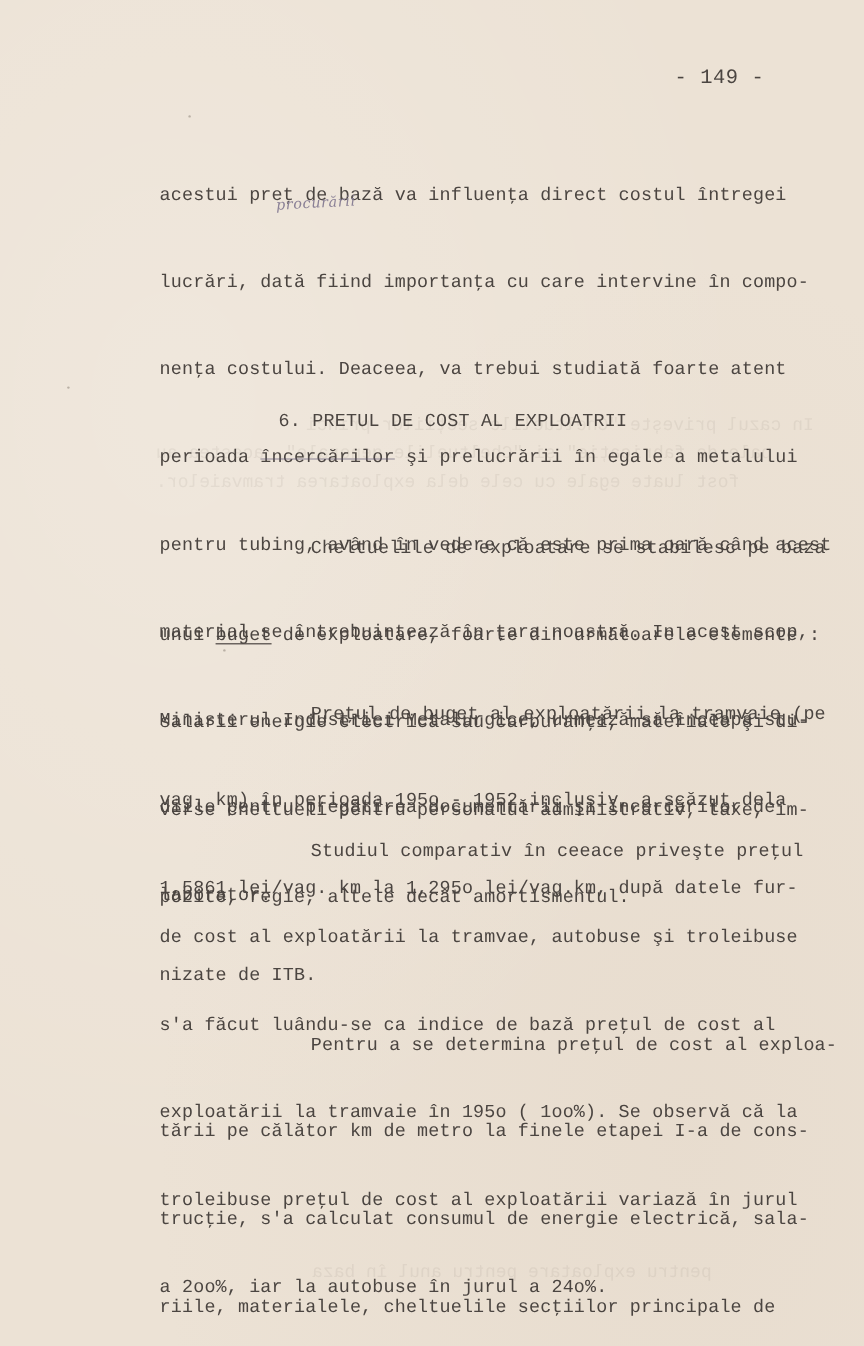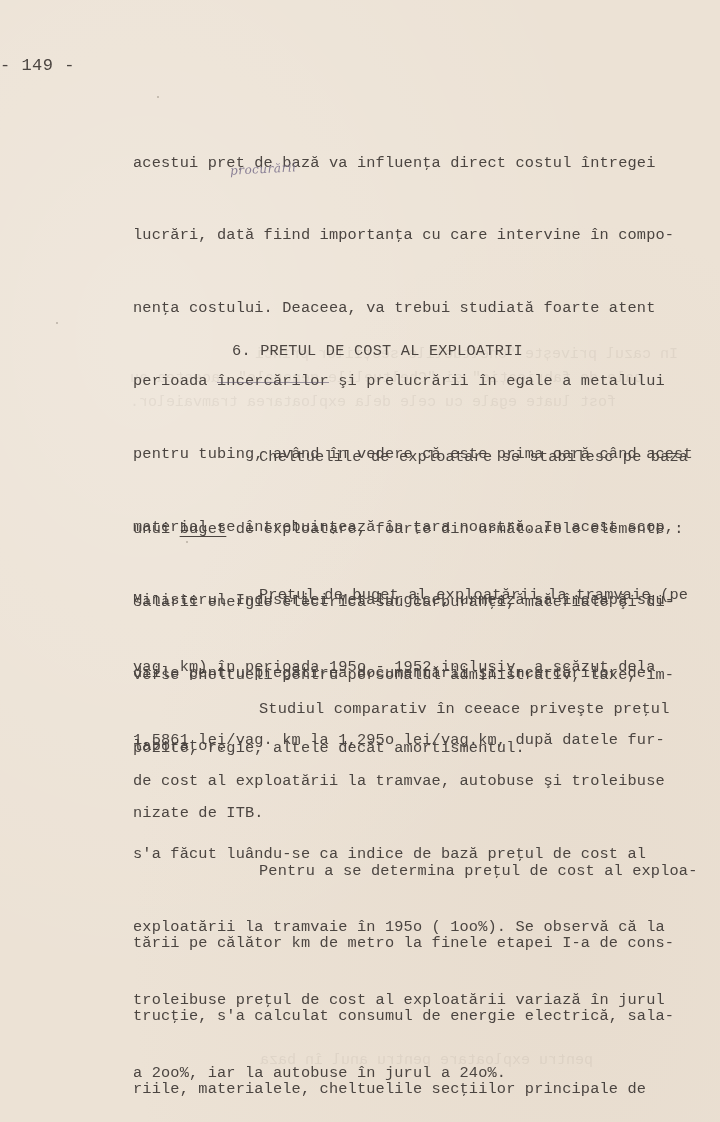--- a/index.html
+++ b/index.html
@@ -21,21 +21,21 @@
     .page {
       position: absolute;
       left: 0; top: 0;
       width: 720px; height: 1122px;
     }
     .page-number {
       position: absolute;
       top: 56px;
       left: 0;
       width: 637px;
-      text-align: left;
+      text-align: right;
       font-size: 17px;
       letter-spacing: 0.5px;
       color: #4b4541;
     }
     .text-block {
       position: absolute;
       left: 133px;
       width: 600px;
       font-size: 15.3px;
       line-height: 24.3px;

